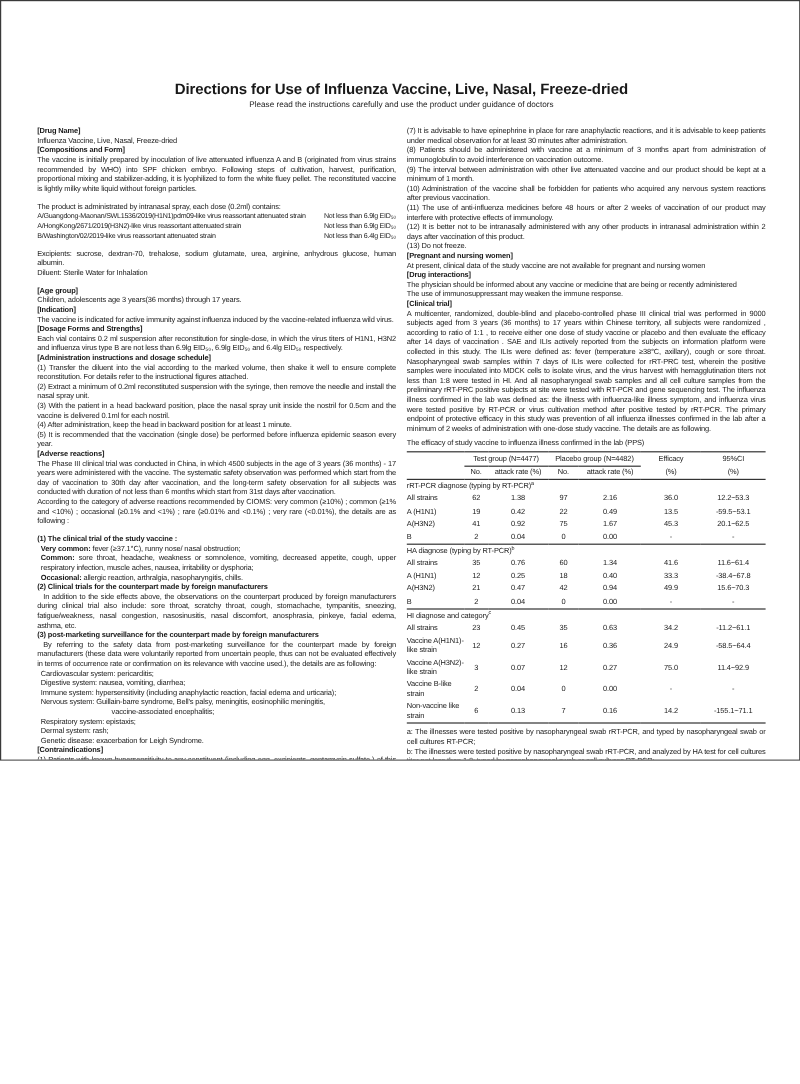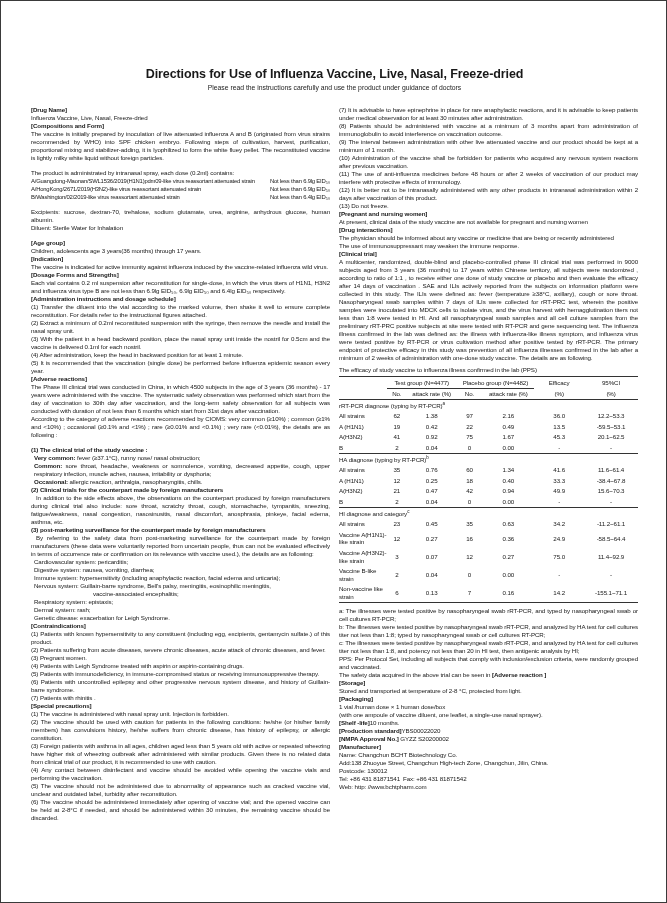--- a/index.html
+++ b/index.html
@@ -1,18 +1,18 @@
 <!DOCTYPE html>
 <html><head>
 <meta charset="utf-8">
 <style>
   html,body{margin:0;padding:0;background:#fff;}
   .page{
     position:relative;
-    width:667px;height:903px;
+    width:667px;height:634px;
     box-sizing:border-box;
     border:1px solid #3a3a3a;
     background:#fff;
     font-family:"Liberation Sans","DejaVu Sans",sans-serif;
     color:#191919;
     padding:66px 28px 0 30px;
     overflow:hidden;
   }
   .doc-title{
     margin:0;text-align:center;

